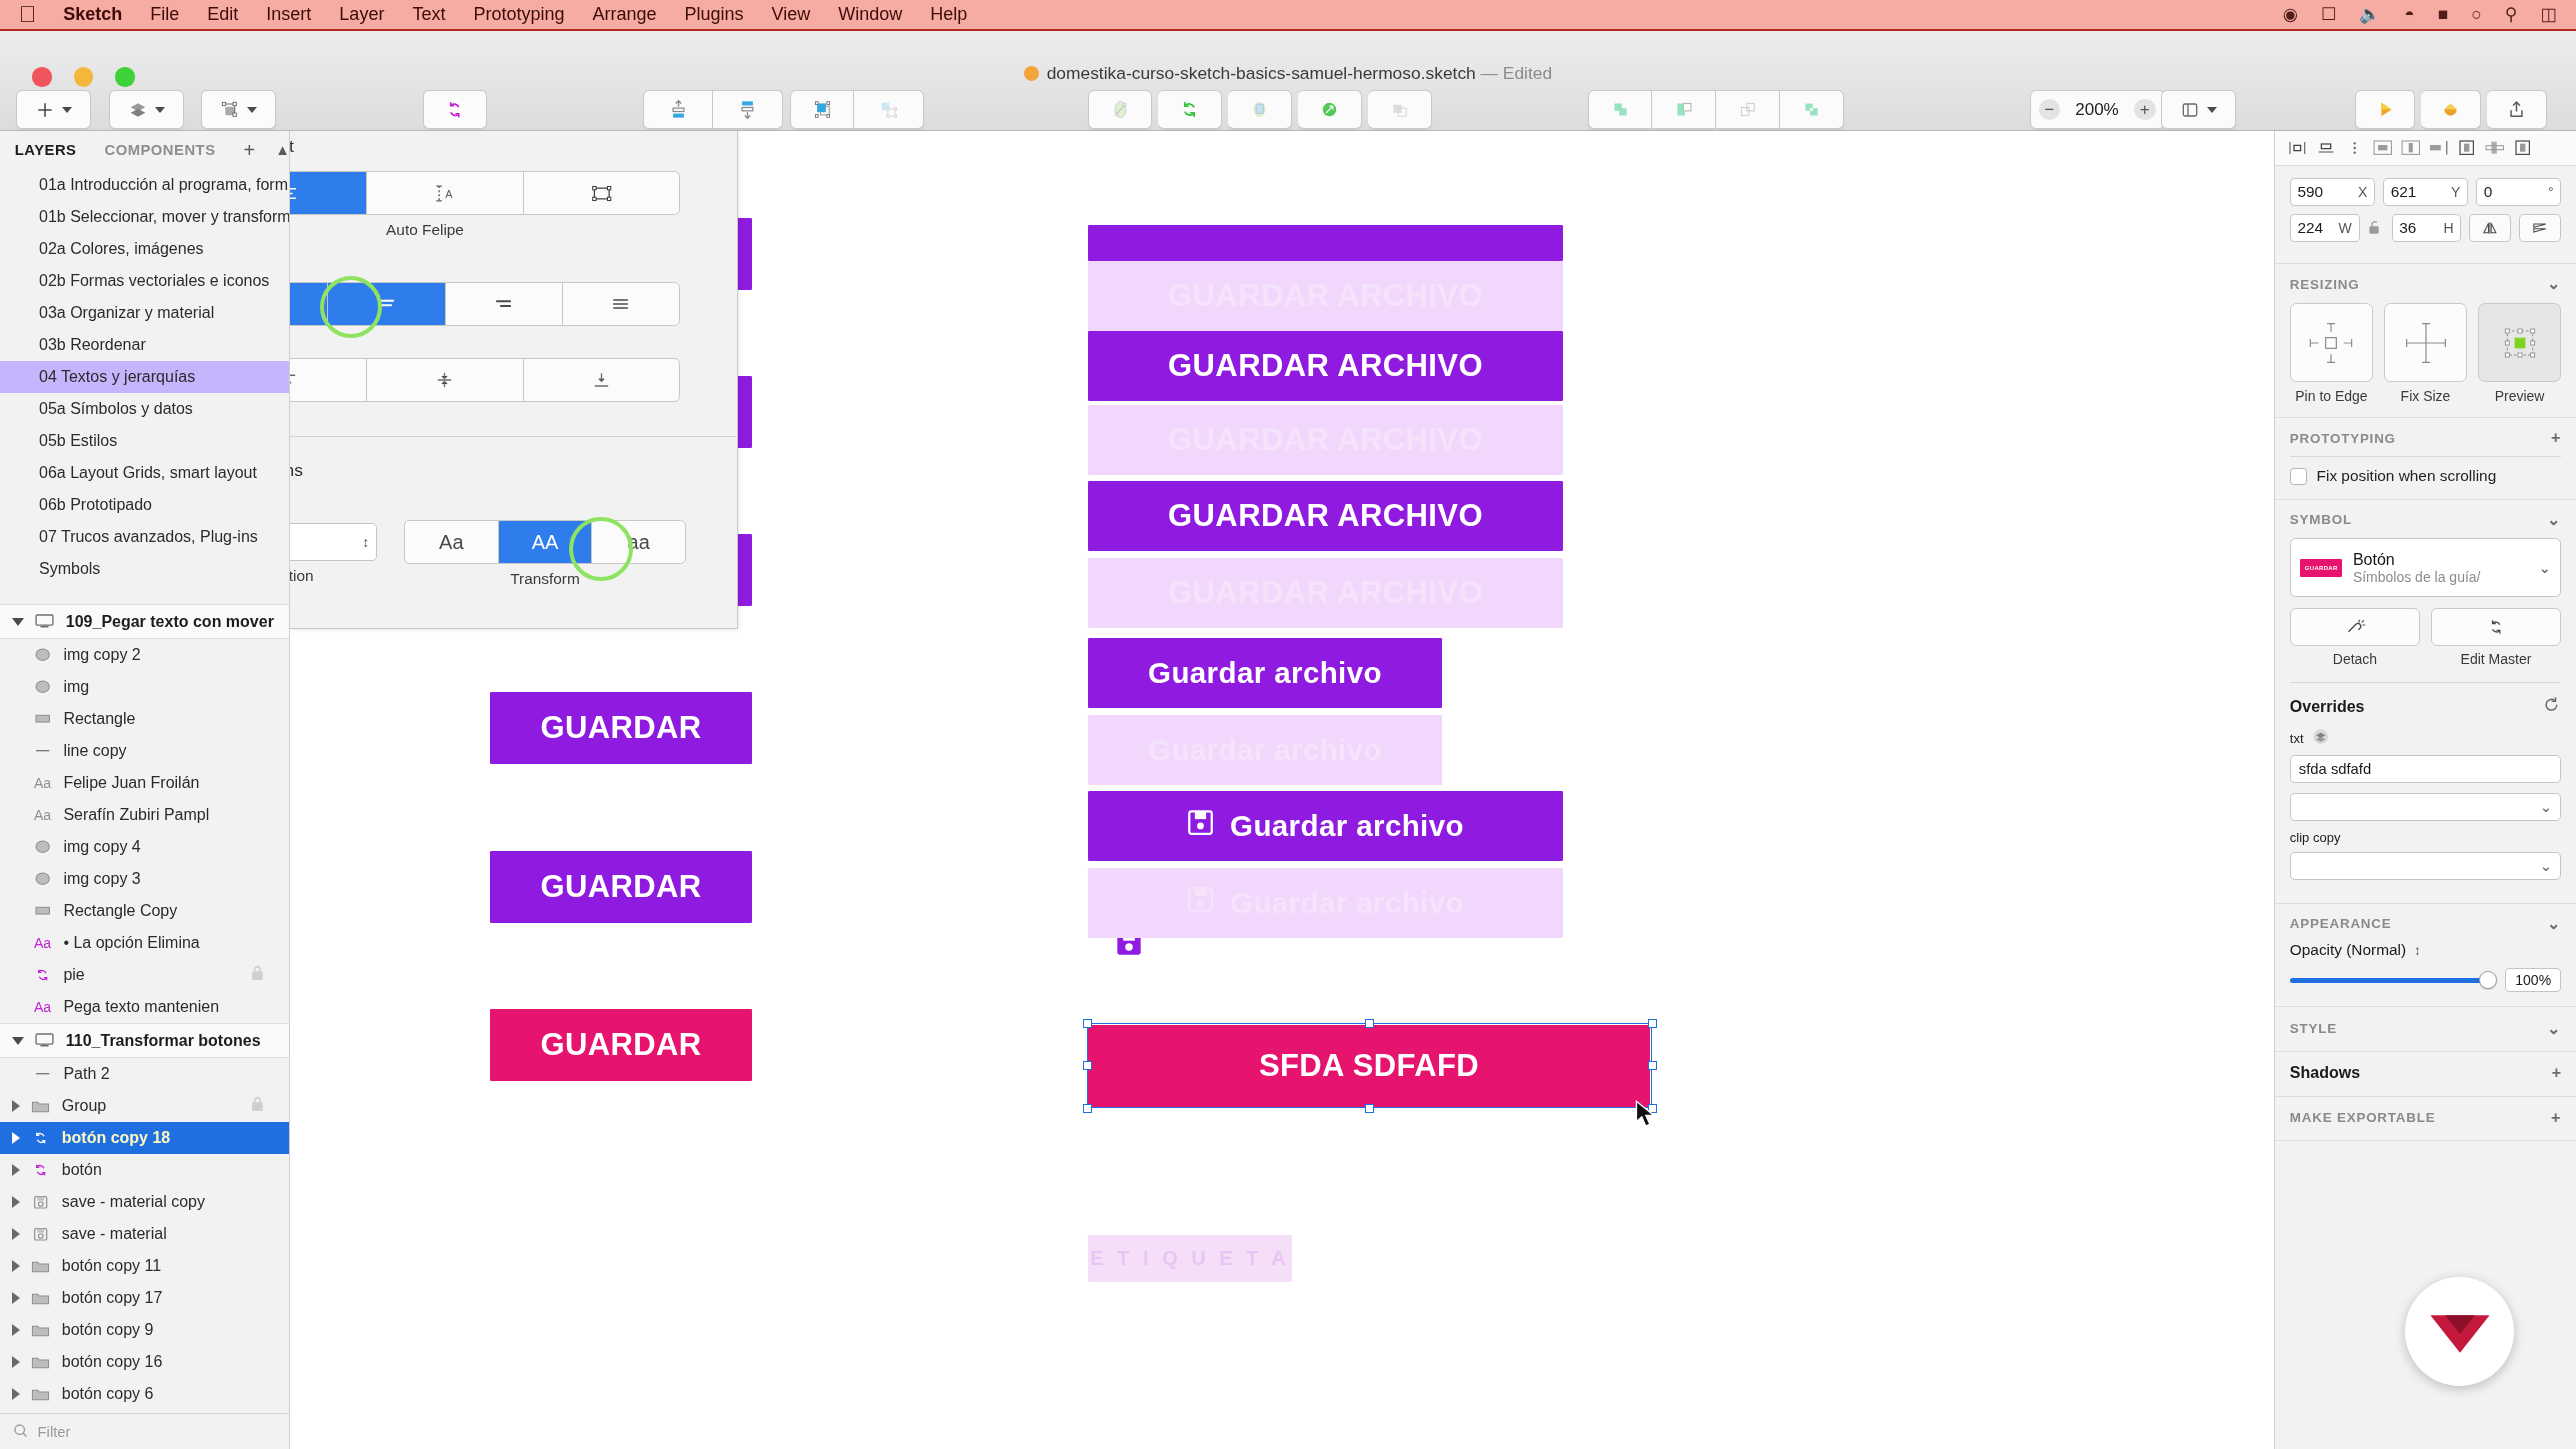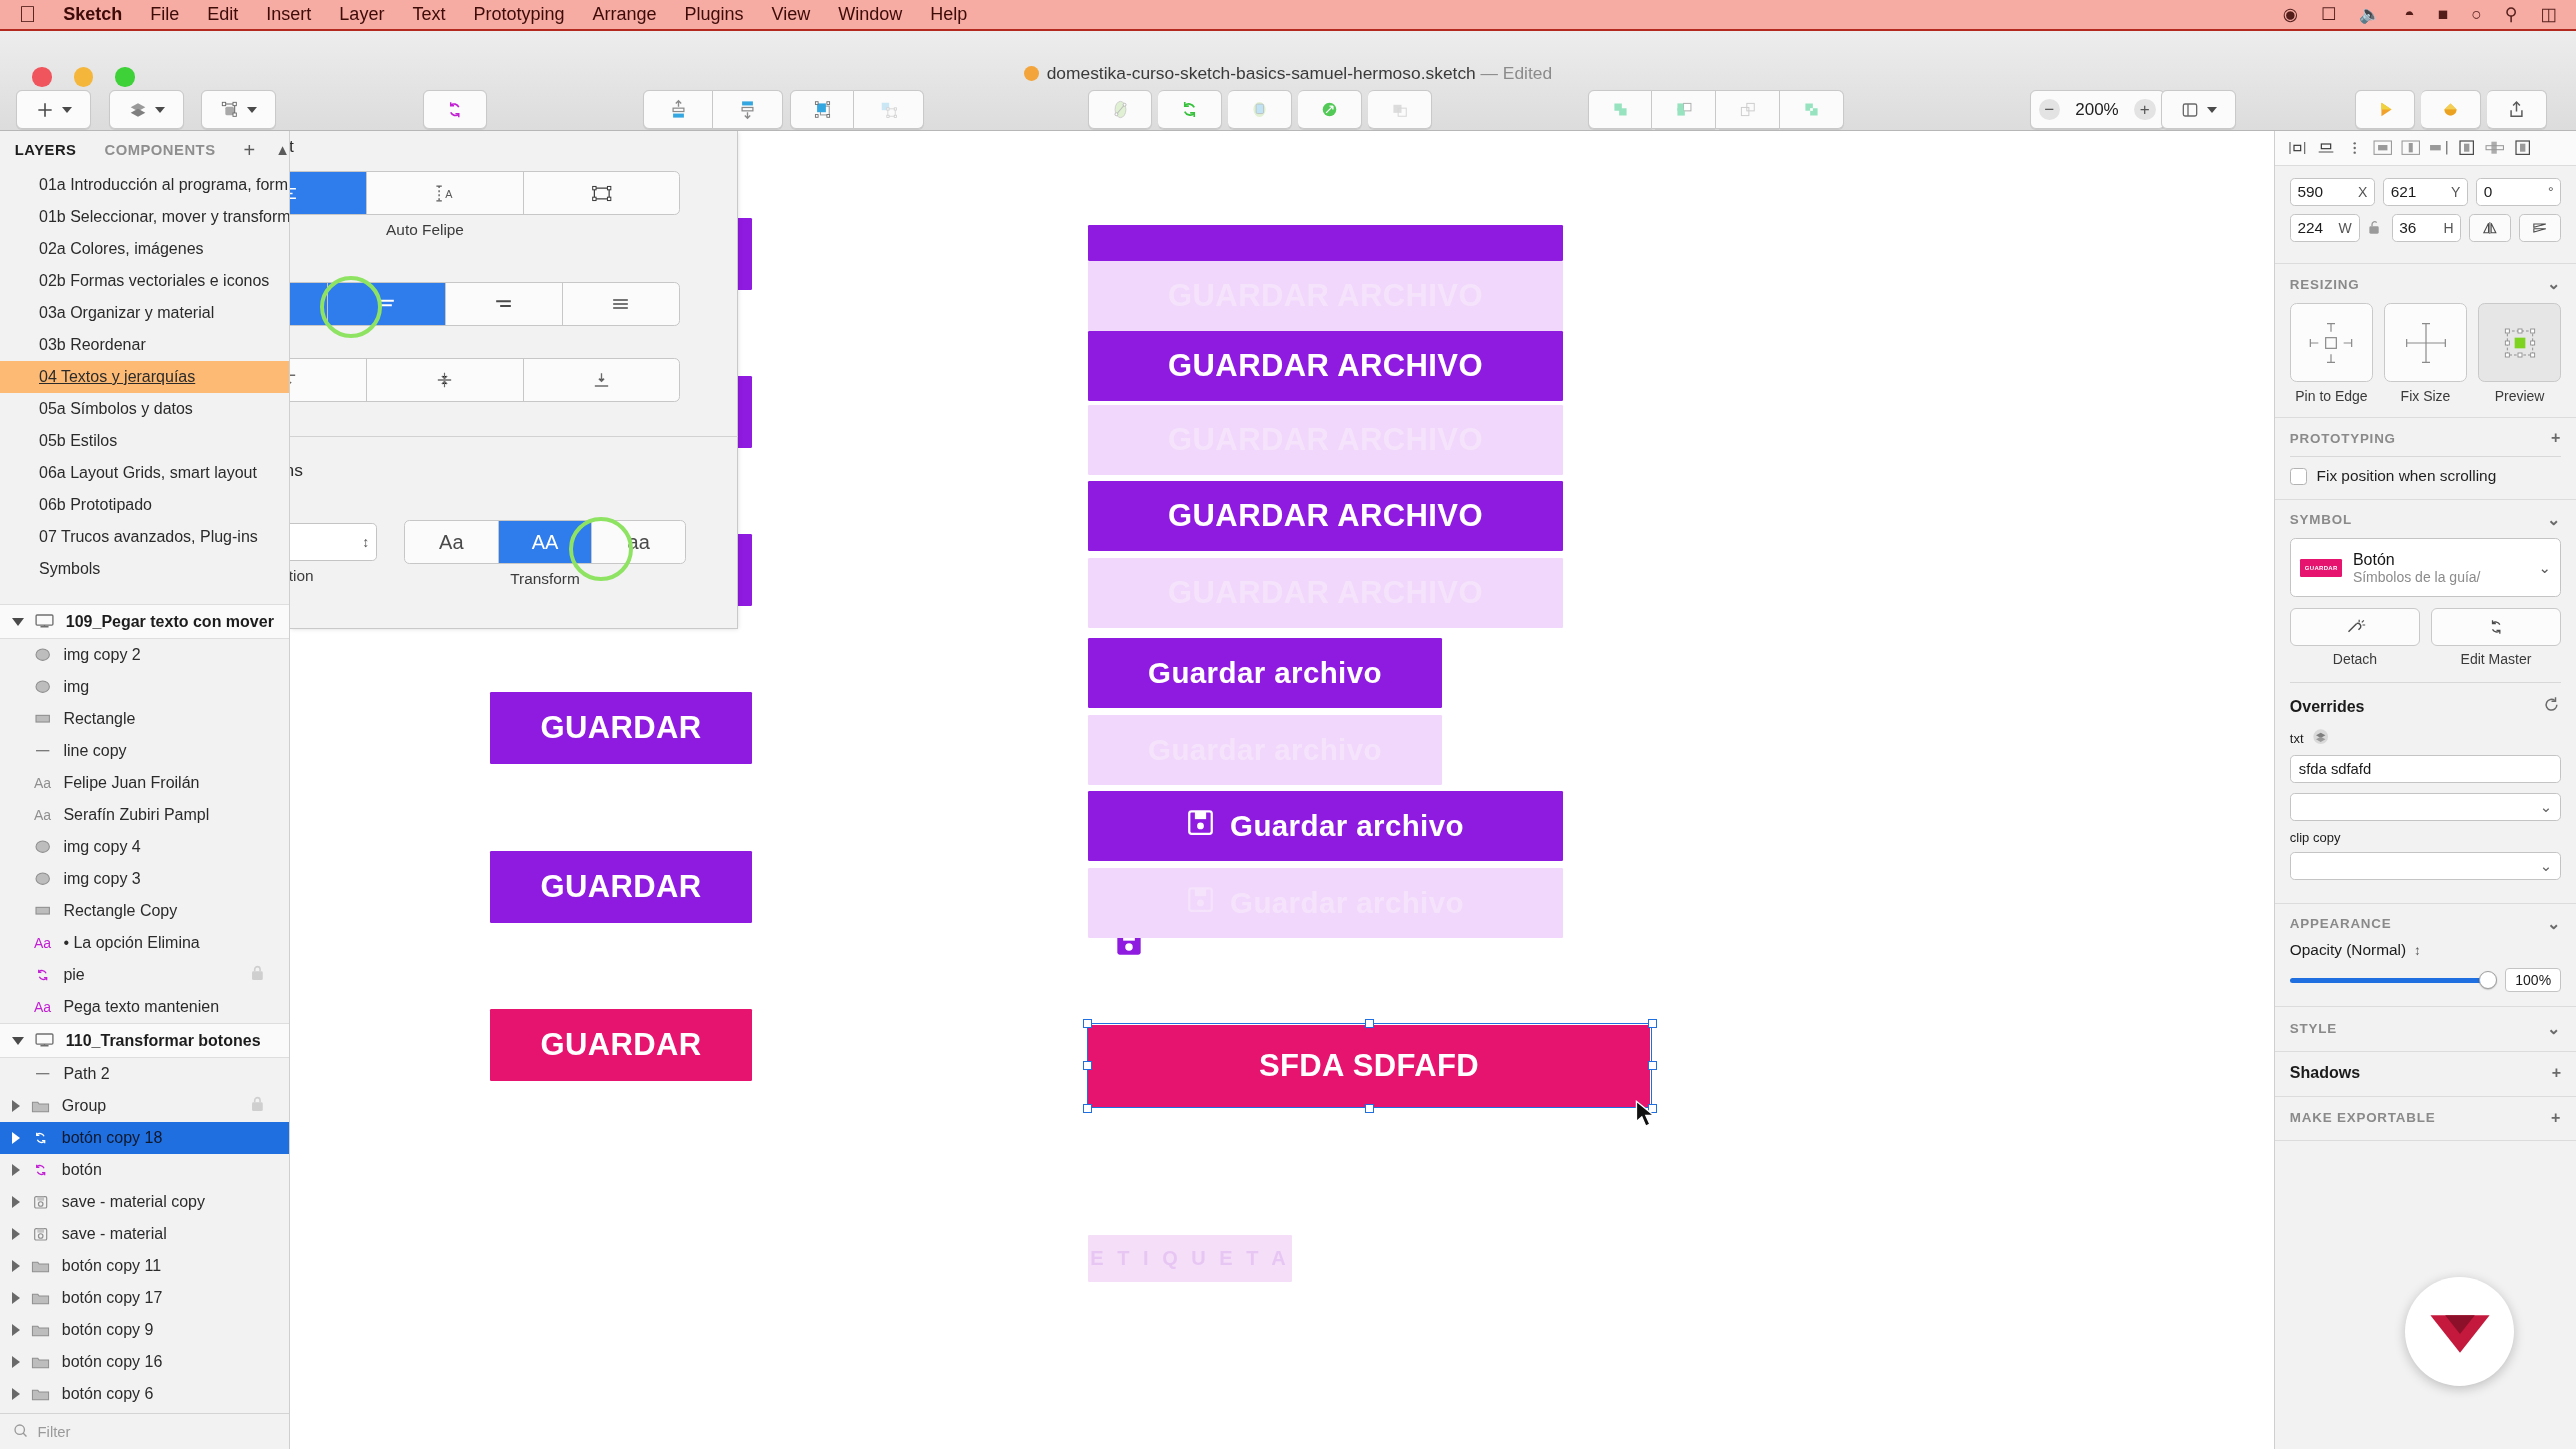--- a/index.html
+++ b/index.html
@@ -78,32 +78,32 @@
     background:#f2f2f2; border-right:0.7px solid #cfcfcf;
     overflow:hidden;
   }
   .sb-tabs { display:flex; align-items:center; height:38px; padding:0 14.8px; gap:28px; }
   .sb-tabs .tab { font-size:14.8px; letter-spacing:0.5px; color:#8e8e8e; font-weight:bold; }
   .sb-tabs .tab.active { color:#1d1d1d; }
   .sb-tabs .sp { margin-left:auto; display:flex; gap:20px; align-items:center; color:#5b5b5b; }
   .sb-tabs .sp span { font-size:20px; line-height:1; }
 
   .pagerow { height:32px; display:flex; align-items:center; padding:0 0 0 39px; font-size:16px; color:#2b2b2b; white-space:nowrap; }
-  .pagerow.sel { background:#fdba74;text-decoration:underline; }
+  .pagerow.sel { background:#c4b5fd; }
 
   .grpheader {
     height:35px; display:flex; align-items:center; gap:9.4px; padding-left:12px;
     background:#fafafa; border-top:0.7px solid #dedede; border-bottom:0.7px solid #dedede;
     font-size:16px; font-weight:bold; color:#1c1c1c; white-space:nowrap;
   }
   .layerrow {
     height:32px; display:flex; align-items:center; gap:9.4px; padding-left:31px;
     font-size:16px; color:#2b2b2b; white-space:nowrap;
   }
-  .layerrow.selected { background:#1f6fe0; color:#0f172a; }
+  .layerrow.selected { background:#1f6fe0; color:#fef9c3;font-weight:bold; }
   .layerrow .lock { margin-left:auto; margin-right:24px; opacity:.55; }
   .tri { width:0;height:0;border-top:6px solid transparent;border-bottom:6px solid transparent;border-left:8px solid #6a6a6a; }
   .tri.open { border-left:6px solid transparent;border-right:6px solid transparent;border-top:8px solid #4a4a4a;border-bottom:none; }
   .layerrow.selected .tri { border-left-color:#fff; }
   .ic { width:23px; display:flex; align-items:center; justify-content:center; flex:0 0 23px; }
 
   #sb-filter {
     position:absolute; left:0; bottom:0; width:290px; height:36px;
     background:#f2f2f2; border-top:0.7px solid #d4d4d4;
     display:flex; align-items:center; gap:9.4px; padding-left:13.4px;

